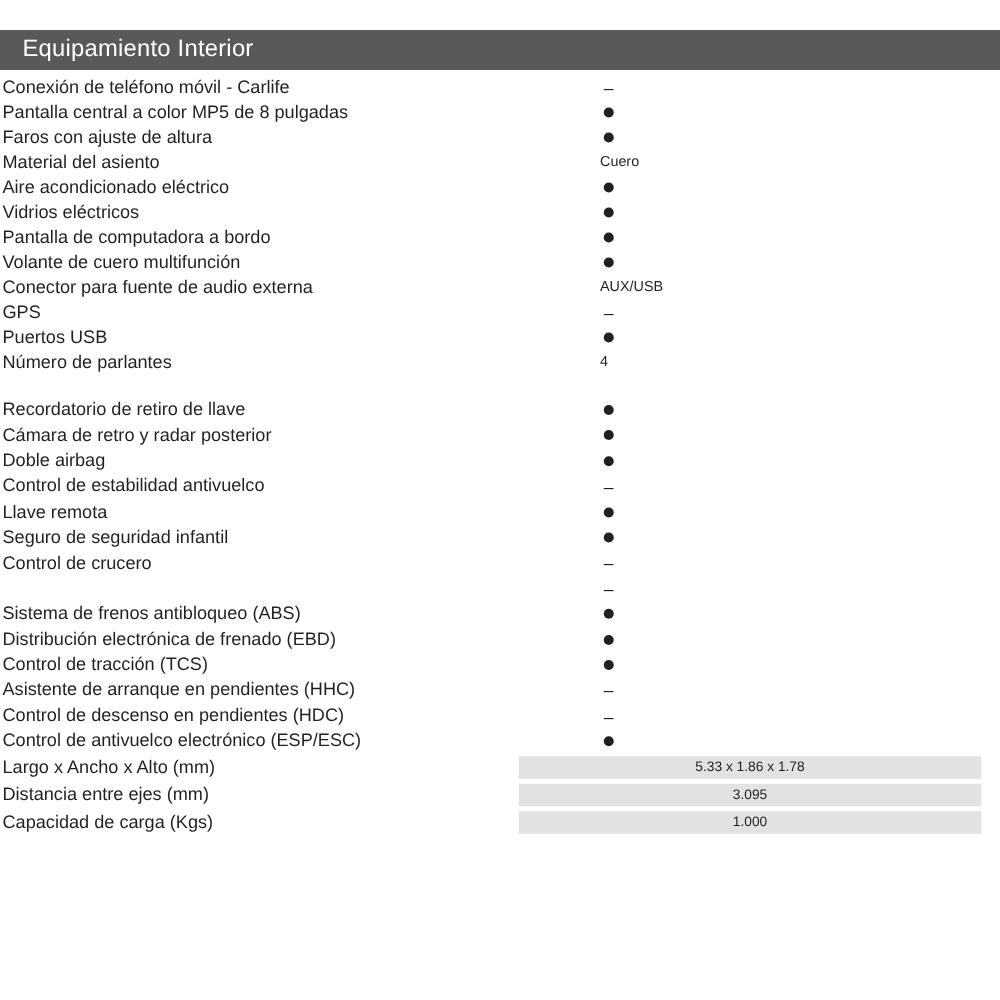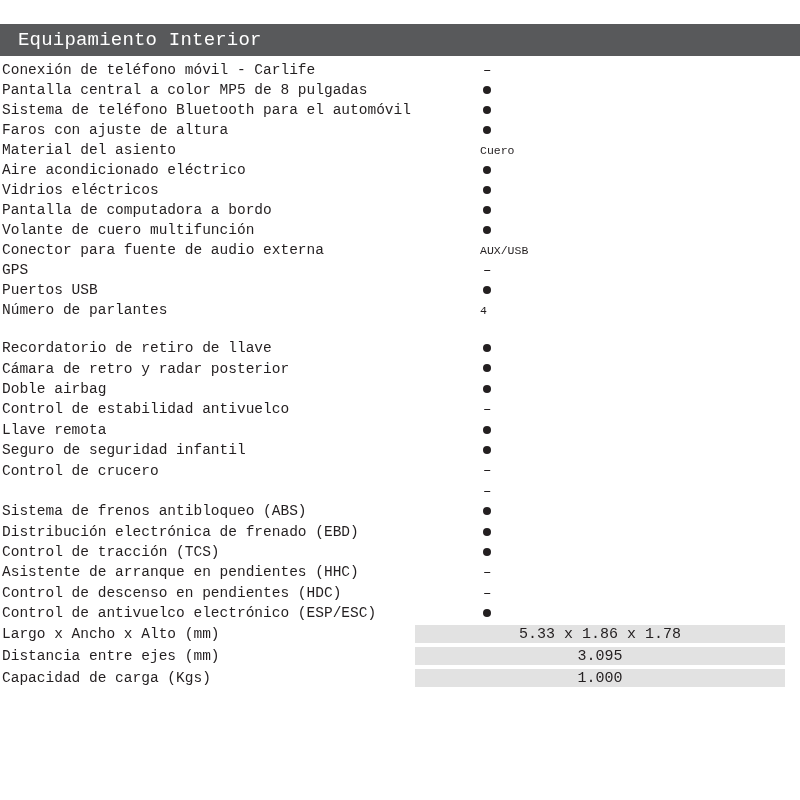--- a/index.html
+++ b/index.html
@@ -11,21 +11,20 @@
     font-family: "Liberation Sans", sans-serif;
     color: #231f20;
   }
 
   .page {
     position: relative;
     width: 800px;
     height: 800px;
     box-sizing: border-box;
     overflow: hidden;
-    font-family: Liberation Mono, monospace;
   }
 
   
   .section-bar {
     background: #58595b;
     color: #ffffff;
     height: 32px;
     display: flex;
     align-items: center;
     padding-left: 18px;
@@ -110,21 +109,21 @@
     left: 415px;
     top: 2px;
     width: 370px;
     height: 18px;
     background: #e2e2e2;
     display: flex;
     align-items: center;
     justify-content: center;
   }
   .dim-row .bar span {
-    font-size: 15px;
+    font-size: 11px;
     color: #231f20;
   }
 </style>
 </head>
 <body>
 
 <div class="page">
 
   <div class="spacer-top"></div>
 
@@ -134,26 +133,20 @@
 
   <div class="rows">
     <div class="row">
       <div class="label">Conexión de teléfono móvil - Carlife</div>
       <div class="value">
           <span class="dash">–</span>
         </div>
     </div>
     <div class="row">
       <div class="label">Pantalla central a color MP5 de 8 pulgadas</div>
-      <div class="value">
-          <span class="dot"></span>
-        </div>
-    </div>
-    <div class="row">
-      <div class="label">Sistema de teléfono Bluetooth para el automóvil</div>
       <div class="value">
           <span class="dot"></span>
         </div>
     </div>
     <div class="row">
       <div class="label">Faros con ajuste de altura</div>
       <div class="value">
           <span class="dot"></span>
         </div>
     </div>

